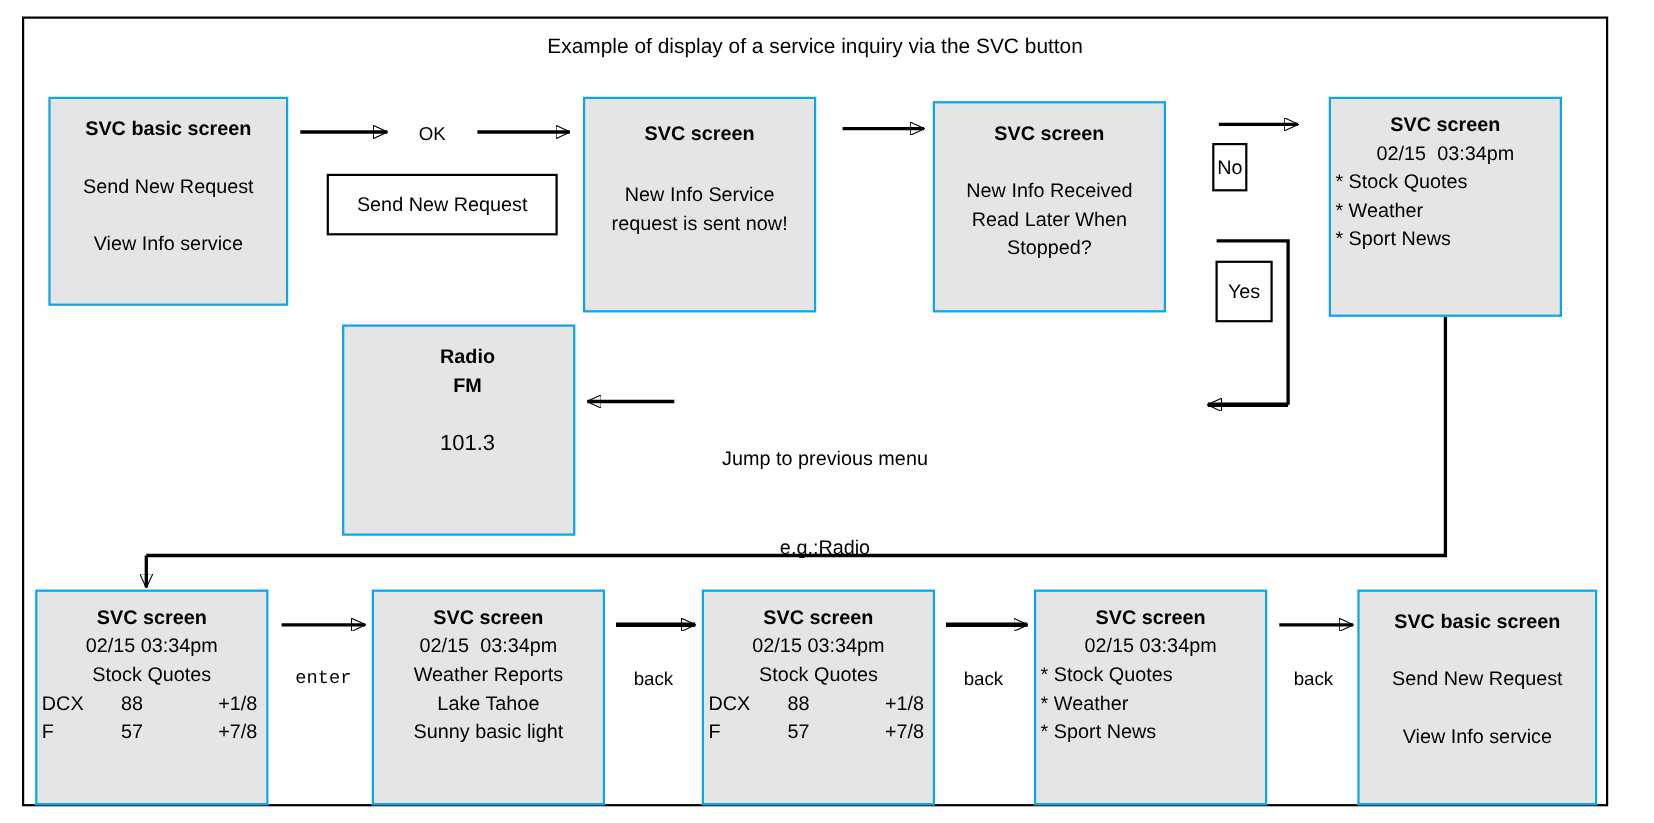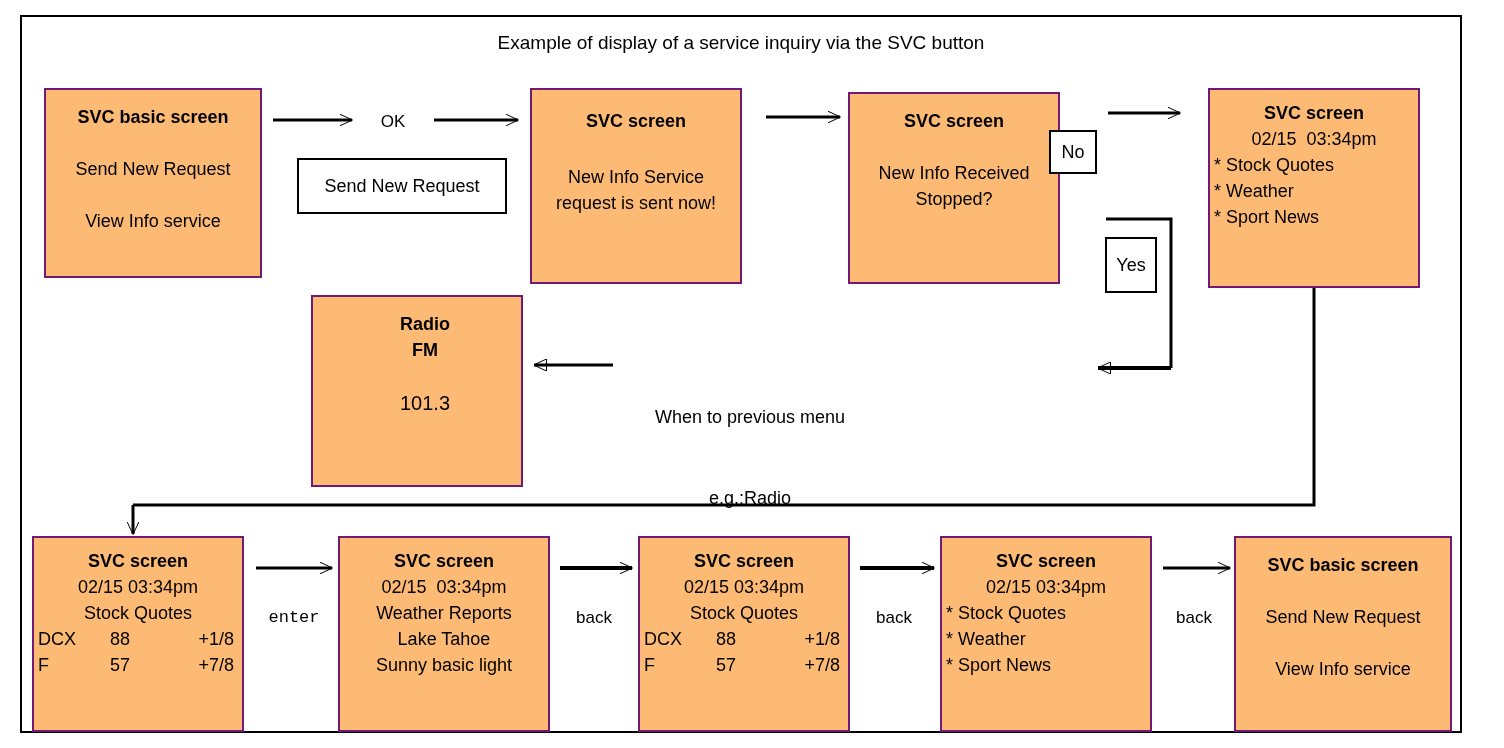--- a/index.html
+++ b/index.html
@@ -34,23 +34,23 @@
     top: 30px;
     width: 1442px;
     text-align: center;
     font-size: 19px;
     line-height: 26px;
     white-space: nowrap;
   }
   
   .box {
     position: absolute;
-    border: 2px solid #701a75;
+    border: 2px solid #0ea5e9;
     box-sizing: border-box;
-    background: #fdba74;
+    background: #e5e5e5;
     font-size: 18px;
     line-height: 26px;
   }
   .box .ln {
     display: block;
     white-space: pre;
   }
   .bold-title {
     font-weight: bold;
   }
@@ -150,24 +150,25 @@
     <span class="ln bold-title">SVC screen</span>
     <span class="ln" style="height:30px;"></span>
     <span class="ln">New Info Service</span>
     <span class="ln">request is sent now!</span>
   </div>
 
   <div class="box center" style="left:848px; top:92px; width:212px; height:192px; padding-top:14px;">
     <span class="ln bold-title">SVC screen</span>
     <span class="ln" style="height:26px;"></span>
     <span class="ln">New Info Received</span>
+    <span class="ln">Read Later When</span>
     <span class="ln">Stopped?</span>
   </div>
 
-  <div class="labelbox" style="left:1049px; top:130px; width:48px; height:44px;">
+  <div class="labelbox" style="left:1102px; top:130px; width:32px; height:44px;">
     <span>No</span>
   </div>
 
   <div class="labelbox" style="left:1105px; top:237px; width:52px; height:56px;">
     <span>Yes</span>
   </div>
 
   <div class="box" style="left:1208px; top:88px; width:212px; height:200px; padding-top:10px;">
     <span class="ln bold-title center">SVC screen</span>
     <span class="ln center">02/15  03:34pm</span>
@@ -177,21 +178,21 @@
   </div>
 
   <div class="box center" style="left:311px; top:295px; width:212px; height:192px; padding-top:14px;padding-left:16px;">
     <span class="ln bold-title">Radio</span>
     <span class="ln bold-title">FM</span>
     <span class="ln" style="height:20px;"></span>
     <span class="ln" style="font-size:20px; line-height:40px;">101.3</span>
   </div>
 
   <div class="flow-label" style="left:620px; top:350px; width:260px; font-size:18px; line-height:27px;">
-    <span style="display:block;">When to previous menu</span>
+    <span style="display:block;">Jump to previous menu</span>
     <span style="display:block;">e.g.:Radio</span>
   </div>
 
   <div class="box" style="left:32px; top:536px; width:212px; height:196px; padding-top:10px;">
     <span class="ln bold-title center">SVC screen</span>
     <span class="ln center">02/15 03:34pm</span>
     <span class="ln center">Stock Quotes</span>
     <span class="ln" style="display:flex; padding:0 8px 0 4px;">
       <span style="width:72px;">DCX</span>
       <span style="width:60px;">88</span>

